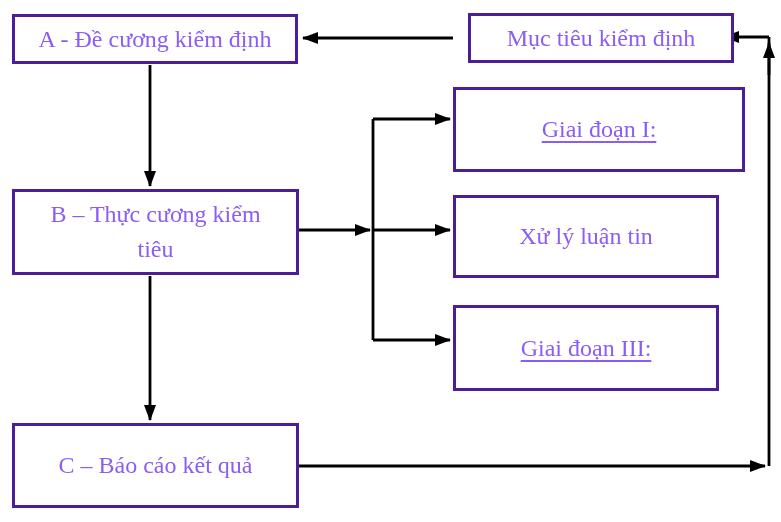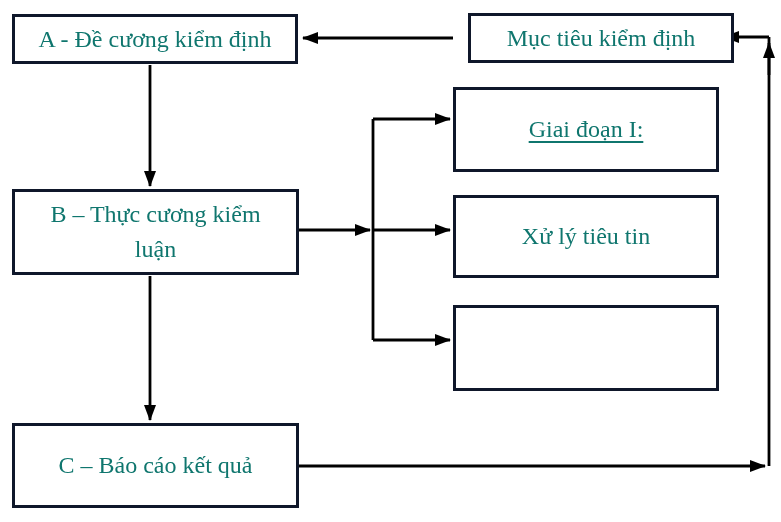--- a/index.html
+++ b/index.html
@@ -19,39 +19,39 @@
   svg.wires {
     position: absolute;
     left: 0;
     top: 0;
     width: 781px;
     height: 522px;
   }
   .node {
     position: absolute;
     box-sizing: border-box;
-    border: 3px solid #0f172a;
+    border: 3px solid #4c1d95;
     background: #ffffff;
     display: flex;
     flex-direction: column;
     justify-content: center;
     text-align: center;
     font-size: 24px;
     line-height: 35px;
-    color: #0f766e;
+    color: #8b5cf6;
   }
   .node span { display: block; white-space: nowrap; }
   .underline {
     text-decoration: underline;
     text-underline-offset: 4px;
   }
   
   .node-a        { left: 12px;  top: 14px;  width: 286px; height: 50px; }
   .node-muc-tieu { left: 468px; top: 13px;  width: 266px; height: 50px; }
-  .node-gd1      { left: 453px; top: 87px;  width: 266px; height: 85px; }
+  .node-gd1      { left: 453px; top: 87px;  width: 292px; height: 85px; }
   .node-b        { left: 12px;  top: 189px; width: 287px; height: 86px; }
   .node-gd2      { left: 453px; top: 195px; width: 266px; height: 83px; }
   .node-gd3      { left: 453px; top: 305px; width: 266px; height: 86px; }
   .node-c        { left: 12px;  top: 423px; width: 287px; height: 85px; }
 </style>
 </head>
 <body>
 
 <div class="canvas">
 
@@ -94,27 +94,28 @@
   <div class="node node-muc-tieu">
     <span>Mục tiêu kiểm định</span>
   </div>
 
   <div class="node node-gd1">
     <span class="underline">Giai đoạn I:</span>
   </div>
 
   <div class="node node-b">
     <span>B – Thực cương kiểm</span>
-    <span>luận</span>
+    <span>tiêu</span>
   </div>
 
   <div class="node node-gd2">
-    <span>Xử lý tiêu tin</span>
+    <span>Xử lý luận tin</span>
   </div>
 
   <div class="node node-gd3">
+    <span class="underline">Giai đoạn III:</span>
   </div>
 
   <div class="node node-c">
     <span>C – Báo cáo kết quả</span>
   </div>
 
 </div>
 
 </body></html>

